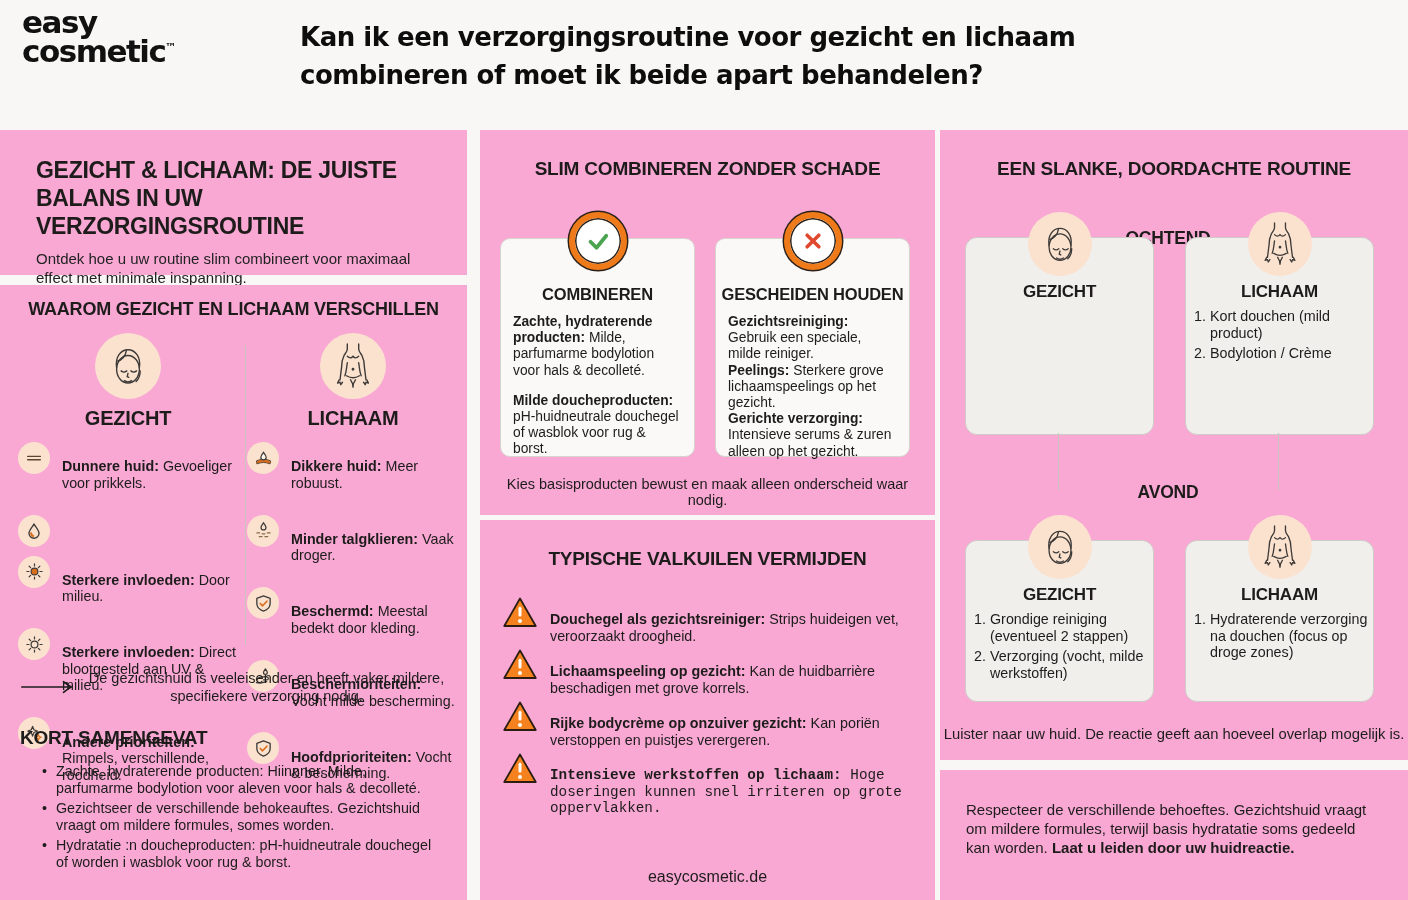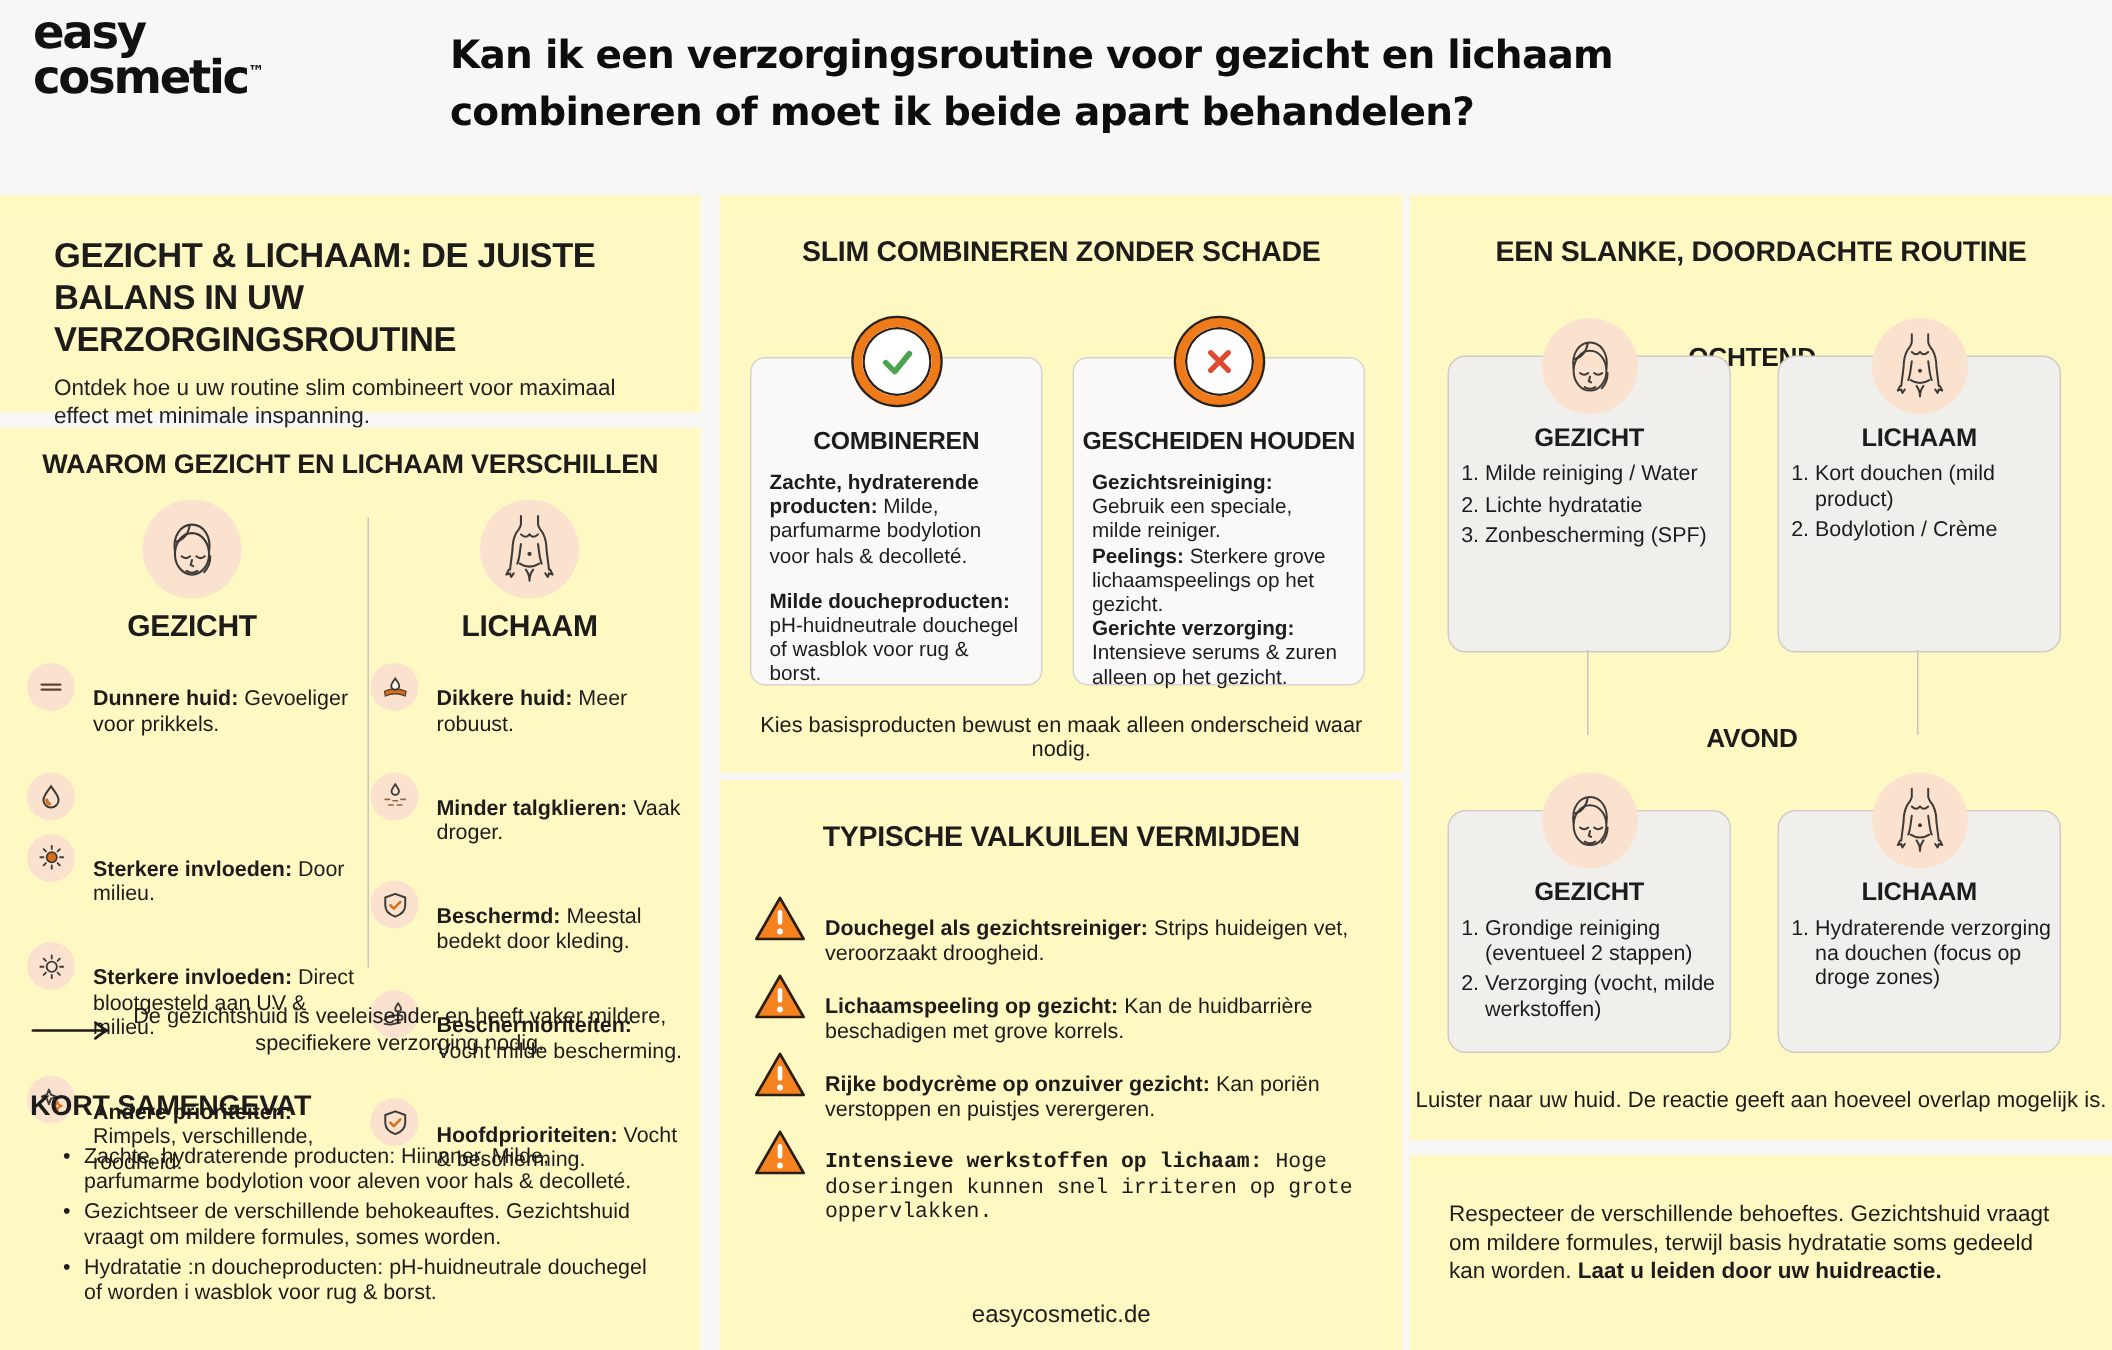--- a/index.html
+++ b/index.html
@@ -1,18 +1,18 @@
 <!DOCTYPE html>
 <html><head>
 <meta charset="utf-8">
 <style>
   html,body{margin:0;padding:0;}
   #canvas{position:relative;width:1408px;height:900px;background:#f8f7f5;overflow:hidden;
           font-family:"Liberation Sans",sans-serif;color:#1d1c1b;}
-  .panel{position:absolute;background:#fef9c3;}
+  .panel{position:absolute;background:#f9a8d4;}
   
   .logo{position:absolute;left:22px;top:10px;font-family:"DejaVu Sans",sans-serif;
         font-weight:800;font-size:31px;line-height:25px;letter-spacing:-1.5px;color:#111;}
   .logo .tm{font-size:11px;vertical-align:super;letter-spacing:0;}
   .main-title{position:absolute;left:300px;top:18px;width:840px;font-family:"DejaVu Sans",sans-serif;
         font-weight:700;font-size:26px;line-height:38px;color:#0d0d0d;letter-spacing:-0.5px;}
   
   .sec-h{font-weight:700;font-size:18px;letter-spacing:-0.2px;text-align:center;}
   
   .intro-t{font-weight:700;font-size:23px;line-height:28px;letter-spacing:-0.3px;}
@@ -329,25 +329,20 @@
             <path d="M18 34c-2-13 5-22 14-22s16 9 14 22"></path>
             <path d="M30 13c-1 7-6 12-11 13"></path>
           <path d="M23.5 38q3.5 3 7 0"></path>
             <path d="M35.5 38q3.5 3 7 0"></path>
             <path d="M32 41l-1 4 2 1"></path>
             <path d="M27.5 50q4.5 3 9 0"></path>
             <path d="M47 38c0 6-2 10-5 13"></path>
         </svg>
       </div>
       <div class="rtitle">GEZICHT</div>
-      <ol>
-        <li>Milde reiniging / Water</li>
-        <li>Lichte hydratatie</li>
-        <li>Zonbescherming (SPF)</li>
-      </ol>
     </div>
 
     <div class="rcard" style="left:245px;top:107px;height:196px;">
       <div class="big-ic2">
         <svg width="50" height="50" viewBox="0 0 64 64" fill="none" stroke="#3d3a38" stroke-width="1.7" stroke-linecap="round" stroke-linejoin="round">
           <path d="M25 5v6c0 3-2 5-4 8-2 4-3 9-3 14l-2 16"></path>
             <path d="M39 5v6c0 3 2 5 4 8 2 4 3 9 3 14l2 16"></path>
           <path d="M25 28c-1 6-1 11-3 16"></path>
             <path d="M39 28c1 6 1 11 3 16"></path>
             <path d="M25 20q4 4 7 0M32 20q3 4 7 0"></path>

